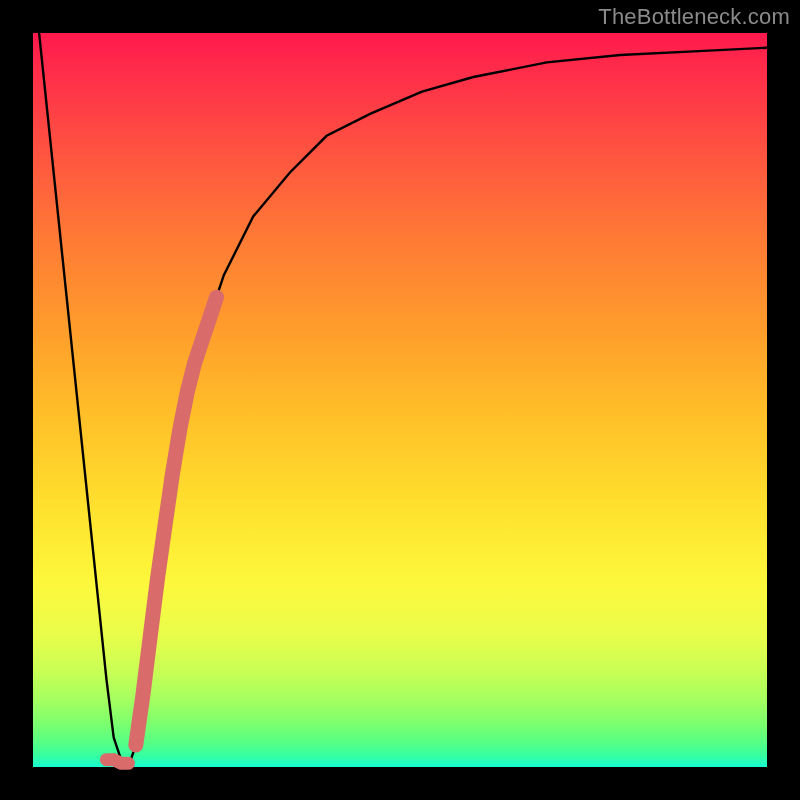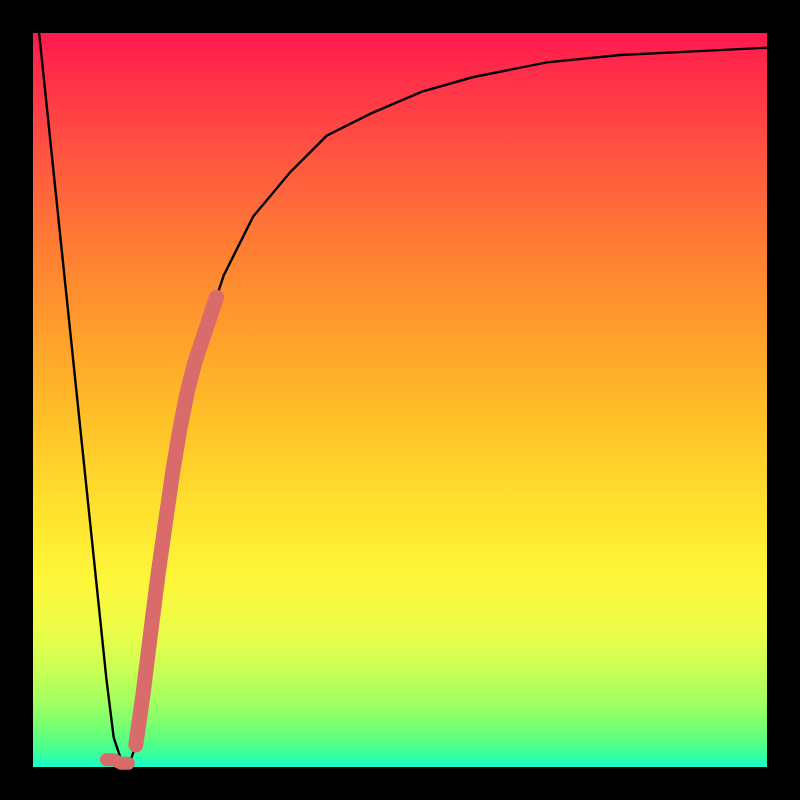--- a/index.html
+++ b/index.html
@@ -74,13 +74,14 @@
     <svg class="curve" viewBox="0 0 734 734" preserveAspectRatio="none">
 
       <path d="M0.0 -58.7 L73.4 645.9 L80.7 704.6 L88.1 726.7 L95.4 734.0 L102.8 712.0 L117.4 601.9 L132.1 491.8 L146.8 396.4 L168.8 308.3 L190.8 242.2 L220.2 183.5 L256.9 139.5 L293.6 102.8 L337.6 80.7 L389.0 58.7 L440.4 44.0 L513.8 29.4 L587.2 22.0 L660.6 18.4 L734.0 14.7 " id="curve-path" fill="none" stroke="#000000" stroke-width="2.4"></path>
 
       <path d="M102.8 712.0 L110.1 660.6 L117.4 601.9 L124.8 543.2 L132.1 491.8 L139.5 440.4 L146.8 396.4 L154.1 359.7 L161.5 330.3 L168.8 308.3 L176.2 286.3 L183.5 264.2 " id="highlight-path" fill="none" stroke="#d96b6b" stroke-width="15" stroke-linecap="round" stroke-linejoin="round"></path>
 
       <path d="M73.4 726.7 L80.7 726.7 L88.1 730.3 L95.4 730.3 " id="plateau-path" fill="none" stroke="#d96b6b" stroke-width="13" stroke-linecap="round"></path>
     </svg>
   </div>
 
+  <div class="watermark">TheBottleneck.com</div>
 </div>
 
 </body></html>

